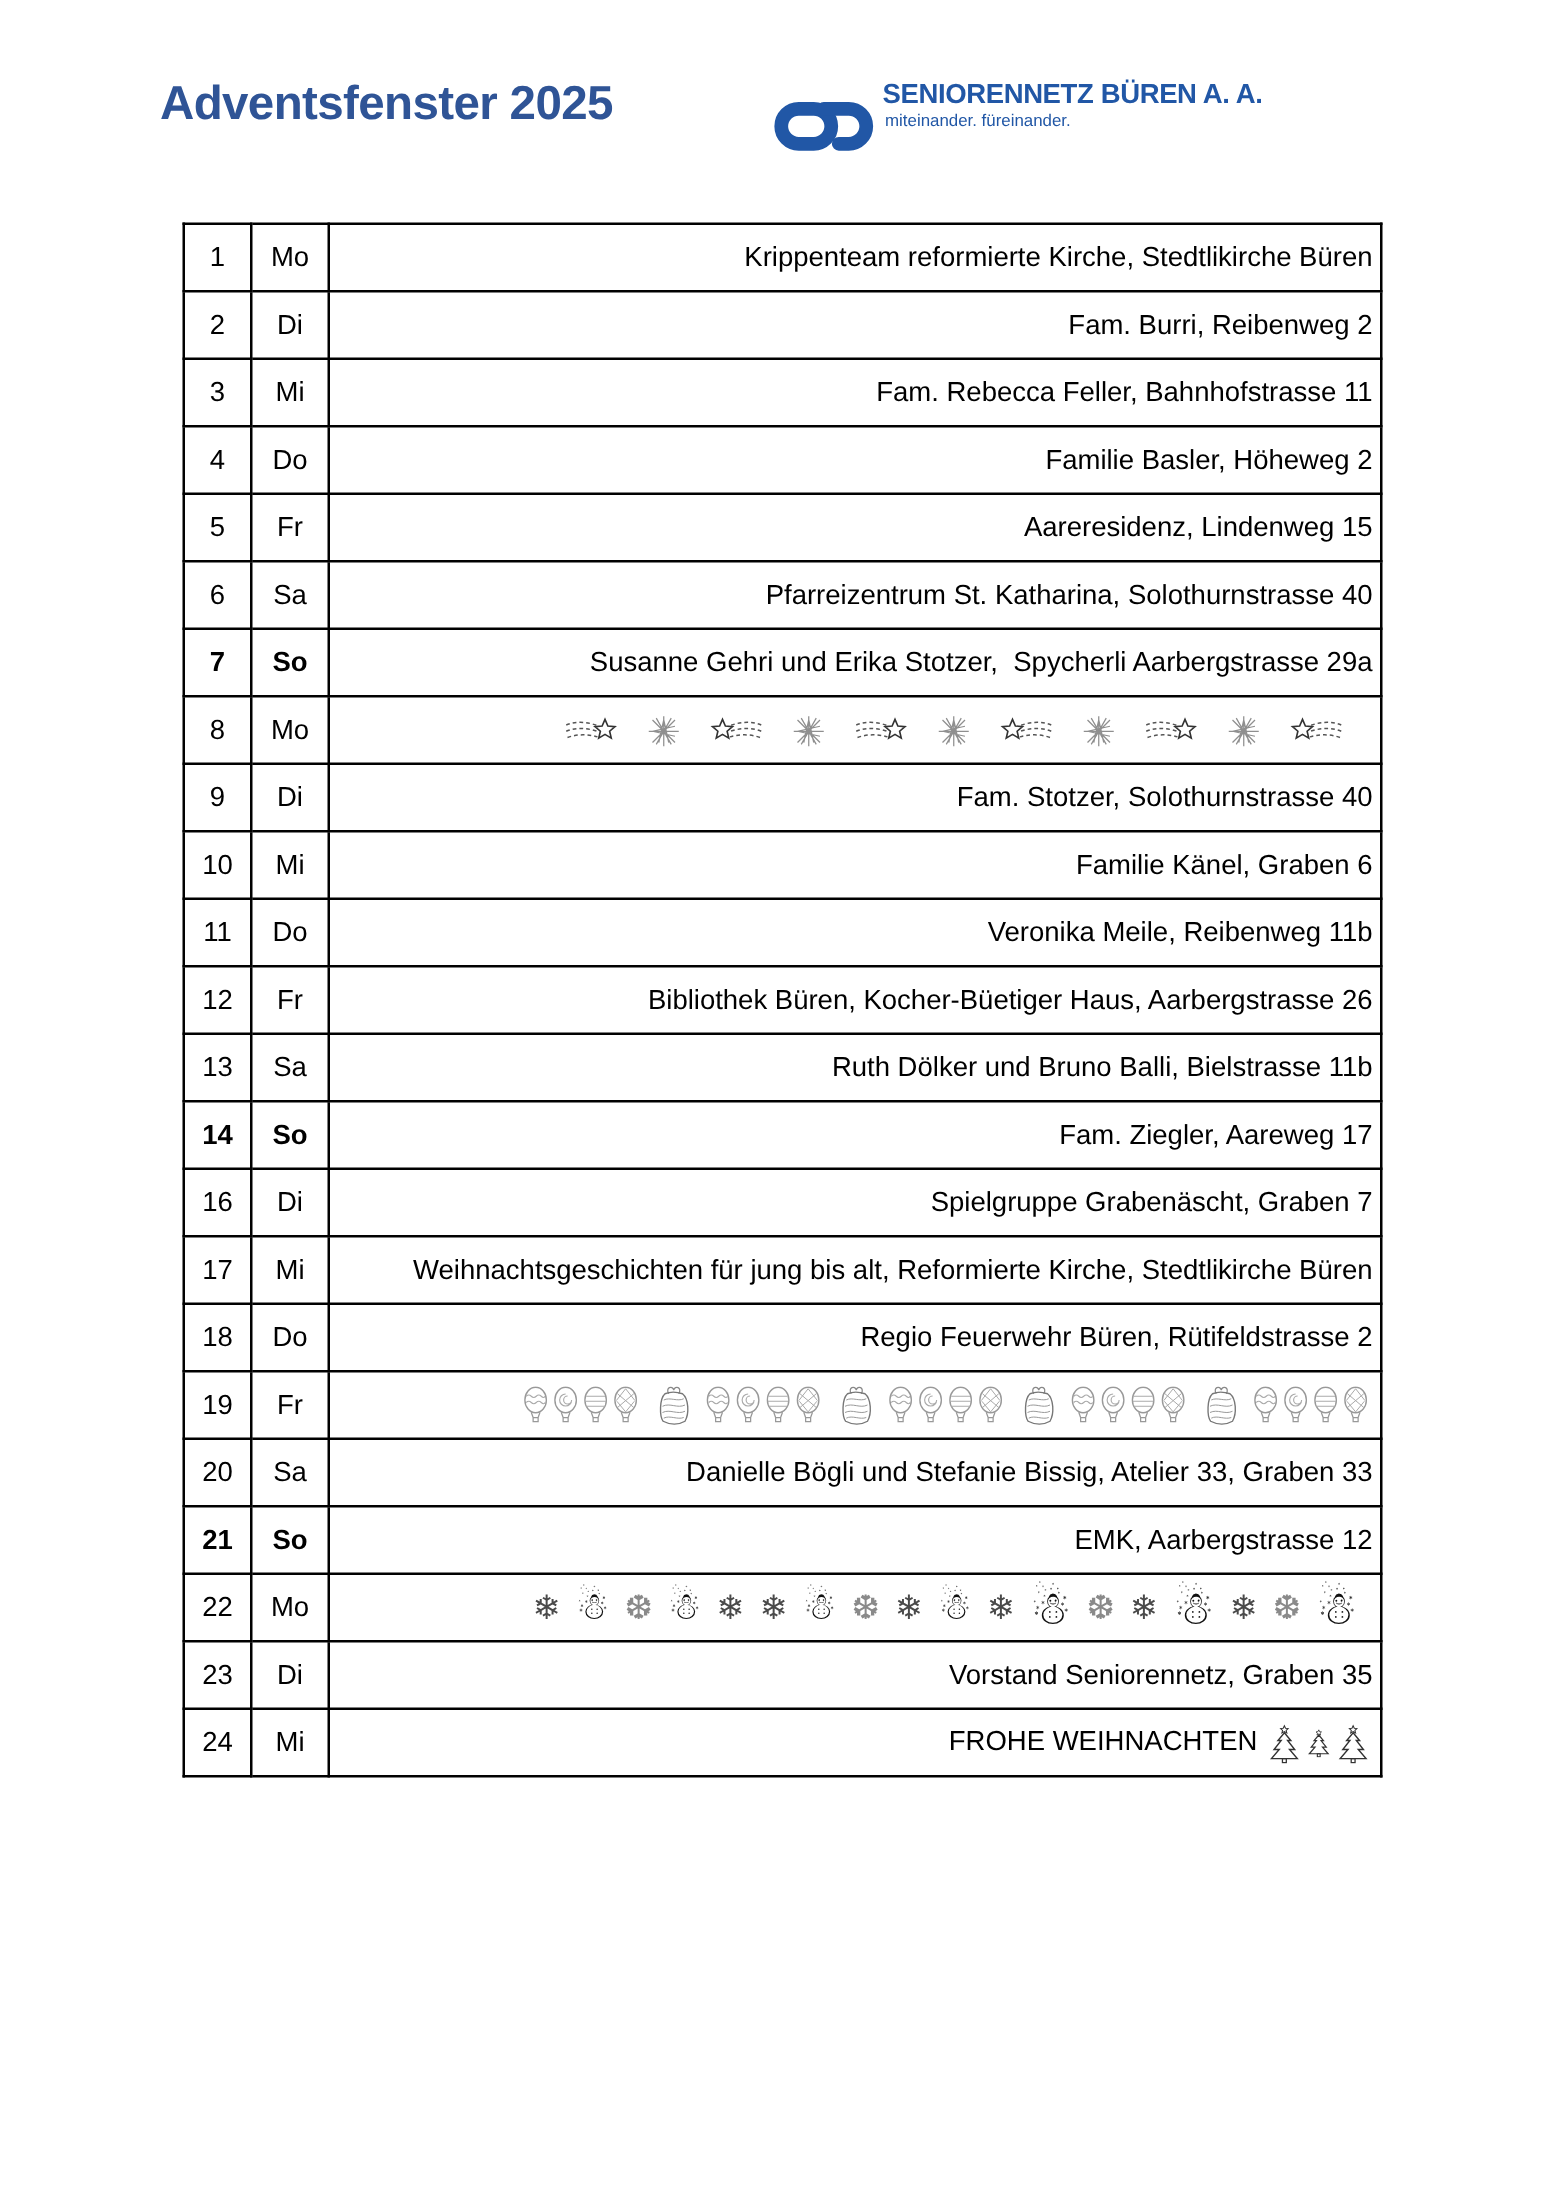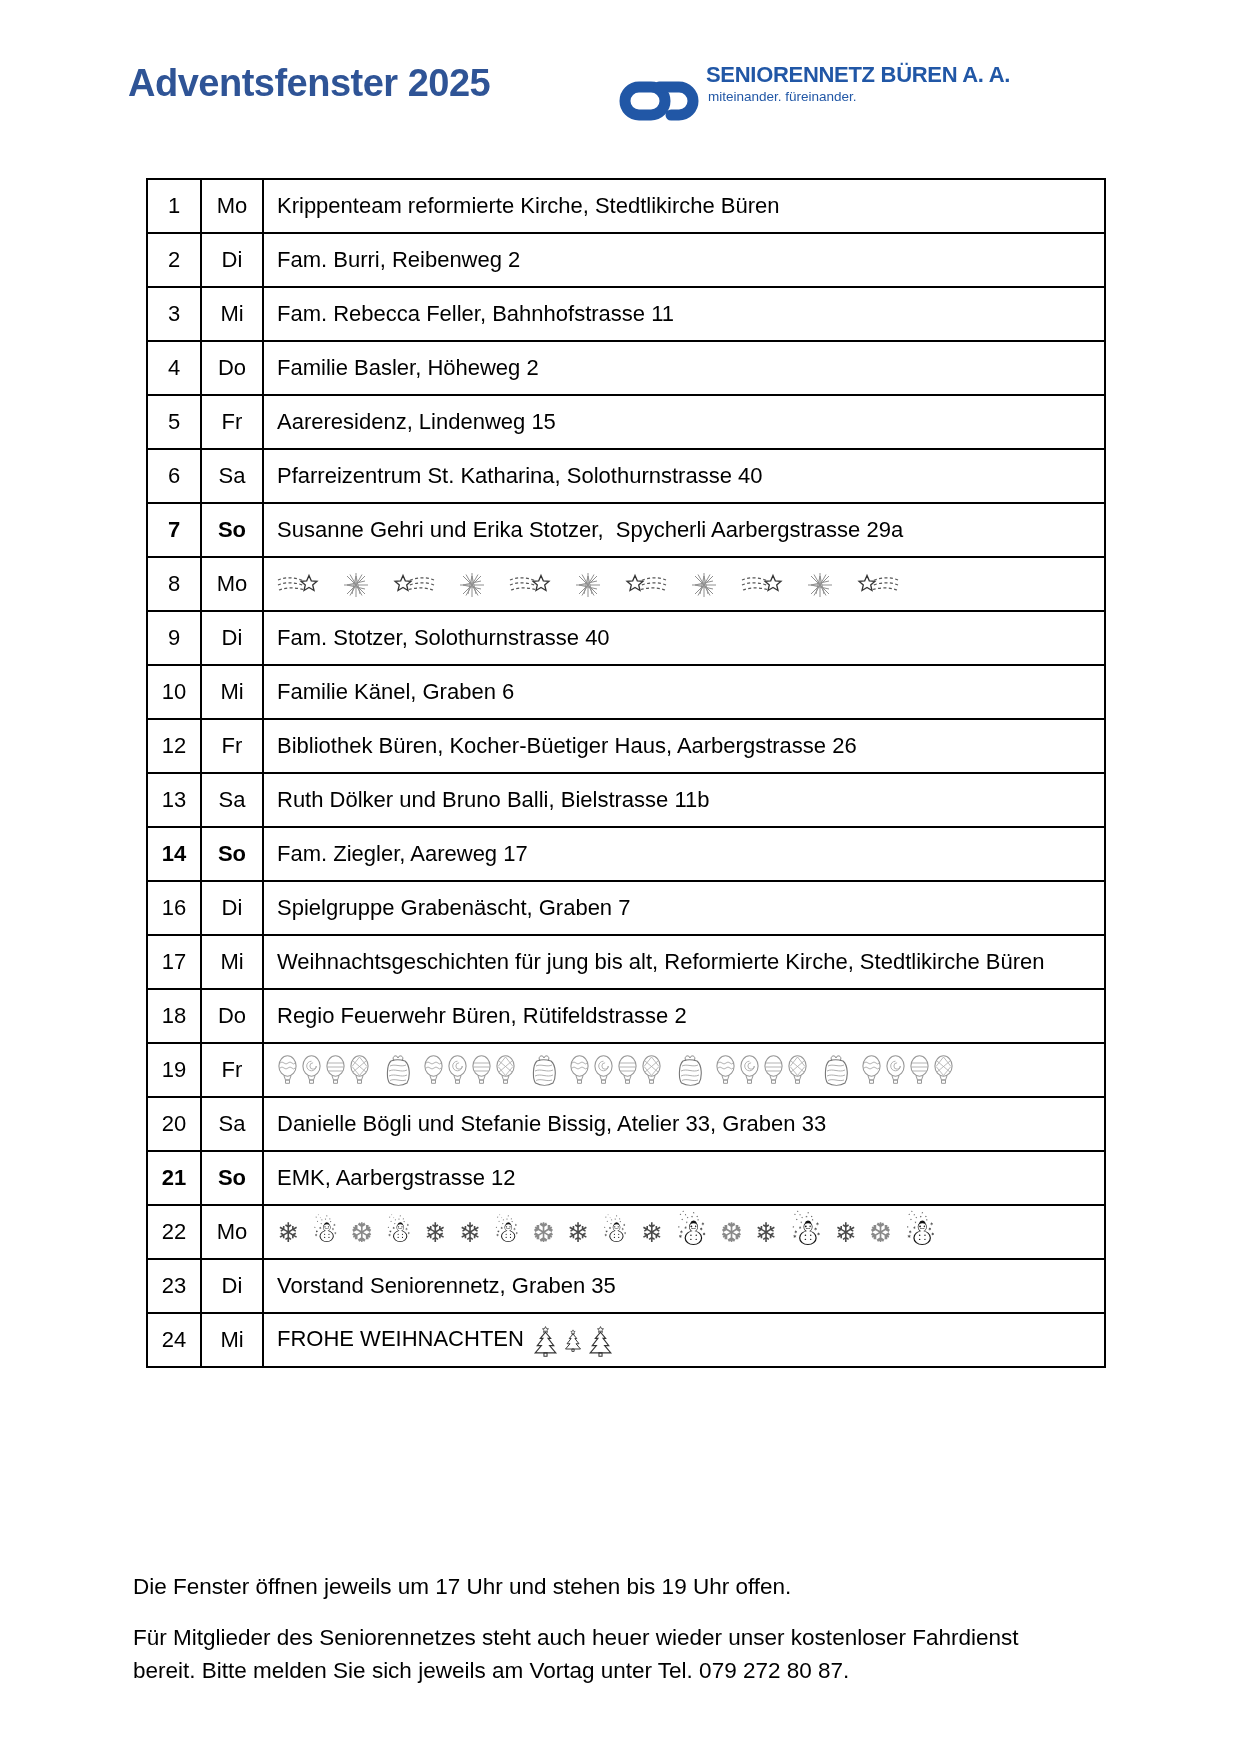--- a/index.html
+++ b/index.html
@@ -14,21 +14,21 @@
   .logo-icon { position:absolute; top:12px; left:0; }
   .logo-textblock { position:absolute; top:0; left:88px; white-space:nowrap; }
   .logo-name { font-size:22px; font-weight:bold; color:#2157A6; letter-spacing:-0.3px; }
   .logo-tagline { font-size:13.5px; font-weight:normal; color:#2157A6; margin-top:1px; margin-left:2px; }
 
   
   table.cal { position:absolute; top:178px; left:146px; width:960px; border-collapse:collapse; table-layout:fixed; }
   table.cal td { border:2px solid #000; height:54px; vertical-align:middle; font-size:22px; }
   td.c-day { width:54px; text-align:center; }
   td.c-wd  { width:62px; text-align:center;border-radius:22px; }
-  td.c-txt { padding-left:13px; padding-right:6px; line-height:30px; white-space:pre-wrap; }
+  td.c-txt { padding-left:13px; padding-right:6px; line-height:30px; white-space:pre-wrap;text-align:right; }
   tr.bold td.c-day, tr.bold td.c-wd { font-weight:bold; }
 
   
   .deco { display:inline-block; vertical-align:middle; margin-right:14px; line-height:0; }
   .deco.glyphbox { line-height:1; }
   .glyph { font-family:"DejaVu Sans", sans-serif; line-height:1; }
   .sf   { font-size:27px; color:#4a4a4a; }
   .sf2  { font-size:27px; color:#8a8a8a; }
   .sm   { font-size:30px; color:#111; }
   .smlg { font-size:37px; color:#111; }
@@ -187,20 +187,25 @@
       <td class="c-wd" data-name="weekday-cell">Di</td>
       <td class="c-txt" data-name="entry-cell">Fam. Stotzer, Solothurnstrasse 40</td>
     </tr>
 
     <tr data-name="table-row">
       <td class="c-day" data-name="day-number-cell">10</td>
       <td class="c-wd" data-name="weekday-cell">Mi</td>
       <td class="c-txt" data-name="entry-cell">Familie Känel, Graben 6</td>
     </tr>
 
+    <tr data-name="table-row">
+      <td class="c-day" data-name="day-number-cell">11</td>
+      <td class="c-wd" data-name="weekday-cell">Do</td>
+      <td class="c-txt" data-name="entry-cell">Veronika Meile, Reibenweg 11b</td>
+    </tr>
 
     <tr data-name="table-row">
       <td class="c-day" data-name="day-number-cell">12</td>
       <td class="c-wd" data-name="weekday-cell">Fr</td>
       <td class="c-txt" data-name="entry-cell">Bibliothek Büren, Kocher-Büetiger Haus, Aarbergstrasse 26</td>
     </tr>
 
     <tr data-name="table-row">
       <td class="c-day" data-name="day-number-cell">13</td>
       <td class="c-wd" data-name="weekday-cell">Sa</td>
@@ -371,18 +376,14 @@
                 <path d="M10.5 28 h3 v3.2 h-3 z" fill="none" stroke="#333" stroke-width="1.2"></path>
               </svg></span><span class="deco" data-name="tree-icon"><svg width="25" height="33" viewBox="0 0 24 32">
                 <path d="M12 2.5 l.9 2 2 .2 -1.5 1.4 .5 2 -1.9-1.1 -1.9 1.1 .5-2 -1.5-1.4 2-.2 z" fill="none" stroke="#333" stroke-width=".8"></path>
                 <path d="M12 8 L17 14 H14.5 L20 21 H16 L22 28 H2 L8 21 H4 L9.5 14 H7 Z" fill="none" stroke="#333" stroke-width="1.1"></path>
                 <path d="M10.5 28 h3 v3.2 h-3 z" fill="none" stroke="#333" stroke-width="1"></path>
               </svg></span></td>
     </tr>
   </tbody>
   </table>
 
-  <div class="footer" data-name="footer">
-    <p data-name="footer-opening-hours">Die Fenster öffnen jeweils um 17 Uhr und stehen bis 19 Uhr offen.</p>
-    <p data-name="footer-fahrdienst-note">Für Mitglieder des Seniorennetzes steht auch heuer wieder unser kostenloser Fahrdienst bereit. Bitte melden Sie sich jeweils am Vortag unter Tel. 079 272 80 87.</p>
-  </div>
 
 </div>
 
 </body></html>

